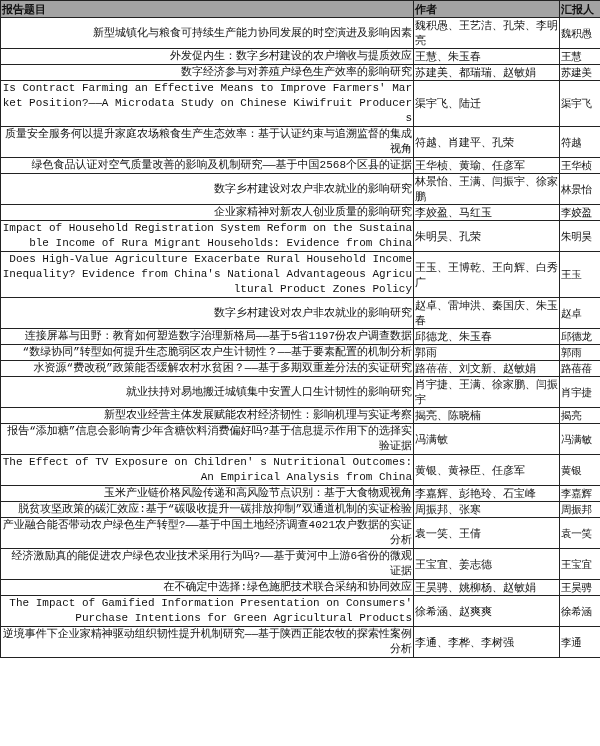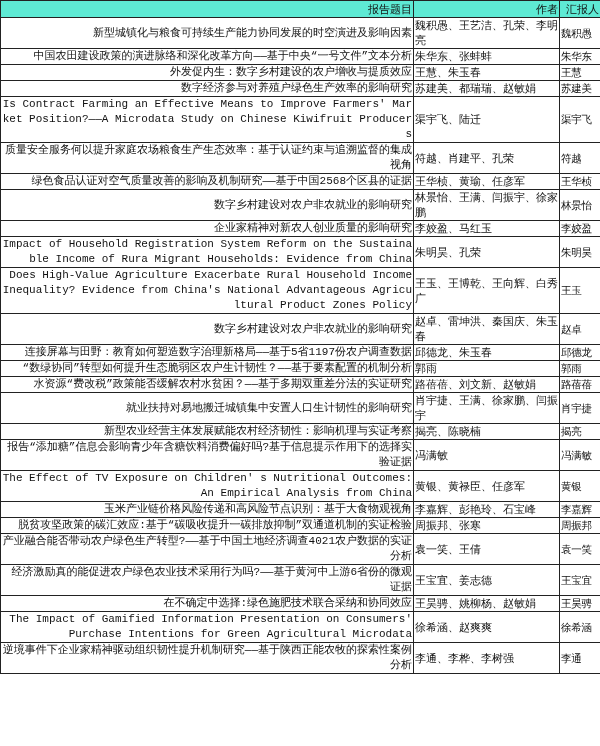--- a/index.html
+++ b/index.html
@@ -17,23 +17,23 @@
     col.c2 { width: 146px; }
     col.c3 { width: 41px; }
     th, td {
       border: 1px solid #222;
       padding: 0 1px;
       vertical-align: middle;
       overflow: hidden;
       word-break: break-all;
     }
     thead th {
-      background: #5eead4;
-      font-weight: normal;
-      text-align: right;
+      background: #a3a3a3;
+      font-weight: bold;
+      text-align: left;
       height: 16px;
     }
     td.title { text-align: right; font-family: Liberation Mono, monospace; }
     td.authors { text-align: left; }
     td.presenter { text-align: left; font-size: 10.5px; letter-spacing: -0.3px; }
     tr { height: 16px; }
   </style>
 </head>
 <body>
 
@@ -48,25 +48,20 @@
       <th>报告题目</th>
       <th>作者</th>
       <th>汇报人</th>
     </tr>
   </thead>
   <tbody id="rows">
       <tr>
         <td class="title">新型城镇化与粮食可持续生产能力协同发展的时空演进及影响因素</td>
         <td class="authors">魏积愚、王艺洁、孔荣、李明亮</td>
         <td class="presenter">魏积愚</td>
-      </tr>
-      <tr>
-        <td class="title">中国农田建设政策的演进脉络和深化改革方向——基于中央“一号文件”文本分析</td>
-        <td class="authors">朱华东、张蚌蚌</td>
-        <td class="presenter">朱华东</td>
       </tr>
       <tr>
         <td class="title">外发促内生：数字乡村建设的农户增收与提质效应</td>
         <td class="authors">王慧、朱玉春</td>
         <td class="presenter">王慧</td>
       </tr>
       <tr>
         <td class="title">数字经济参与对养殖户绿色生产效率的影响研究</td>
         <td class="authors">苏建美、都瑞瑞、赵敏娟</td>
         <td class="presenter">苏建美</td>
@@ -165,21 +160,21 @@
         <td class="title">经济激励真的能促进农户绿色农业技术采用行为吗?——基于黄河中上游6省份的微观证据</td>
         <td class="authors">王宝宜、姜志德</td>
         <td class="presenter">王宝宜</td>
       </tr>
       <tr>
         <td class="title">在不确定中选择:绿色施肥技术联合采纳和协同效应</td>
         <td class="authors">王昊骋、姚柳杨、赵敏娟</td>
         <td class="presenter">王昊骋</td>
       </tr>
       <tr>
-        <td class="title">The Impact of Gamified Information Presentation on Consumers' Purchase Intentions for Green Agricultural Microdata</td>
+        <td class="title">The Impact of Gamified Information Presentation on Consumers' Purchase Intentions for Green Agricultural Products</td>
         <td class="authors">徐希涵、赵爽爽</td>
         <td class="presenter">徐希涵</td>
       </tr>
       <tr>
         <td class="title">逆境事件下企业家精神驱动组织韧性提升机制研究——基于陕西正能农牧的探索性案例分析</td>
         <td class="authors">李通、李桦、李树强</td>
         <td class="presenter">李通</td>
       </tr>
     </tbody>
 </table>

